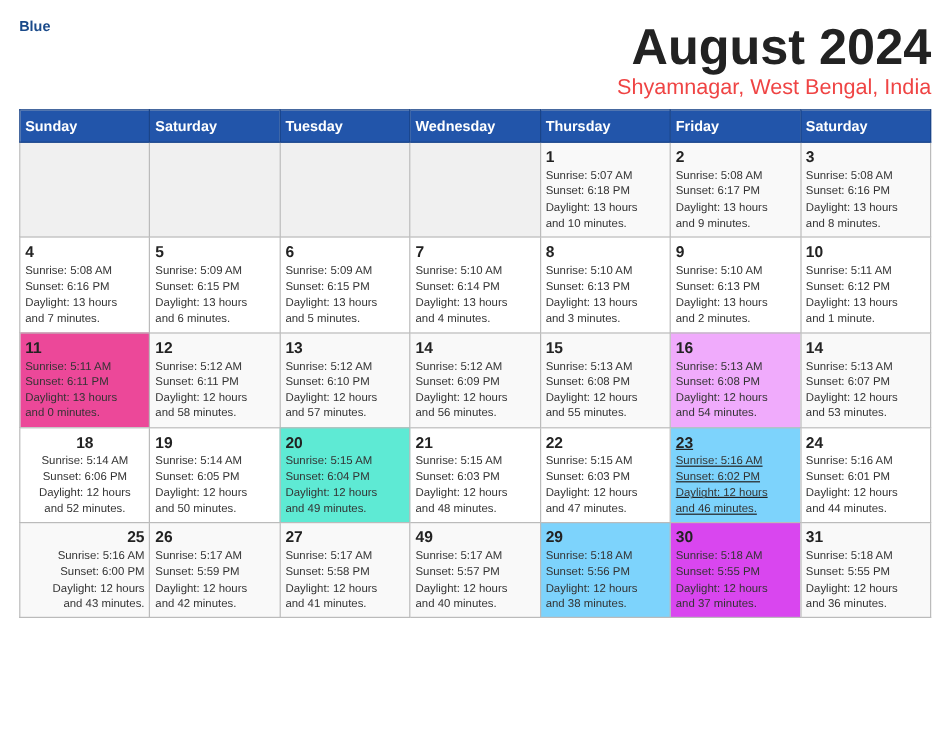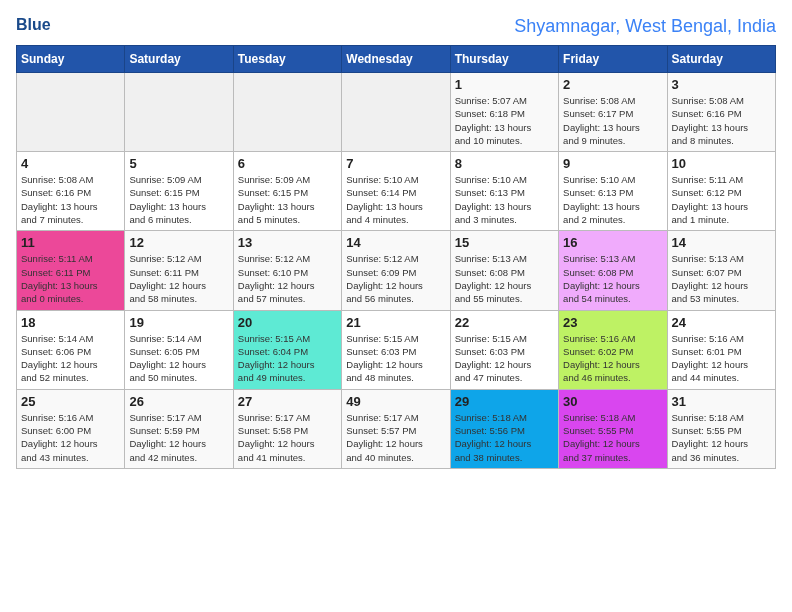--- a/index.html
+++ b/index.html
@@ -24,21 +24,21 @@
       text-align: right;
     }
     .month-title {
       font-size: 42px;
       font-weight: bold;
       color: #222;
       line-height: 1.1;
     }
     .location-title {
       font-size: 18px;
-      color: #3b82f6;
+      color: #ef4444;
     }
     .calendar {
       width: 100%;
       border-collapse: collapse;
       border: 1px solid #999;
     }
     .calendar th {
       background: #2255aa;
       color: #fff;
       font-size: 12px;
@@ -77,24 +77,25 @@
       color: #333;
       line-height: 1.4;
     }
   </style>
 </head>
 <body>
 
 <div class="header">
   <div class="logo">
     <div>
-      <div style="font-size:16px;font-weight:bold;color:#1a4a8a;line-height:1.1;">Blue</div>
+      <div style="font-size:12px;font-weight:bold;color:#1a4a8a;line-height:1.1;">Blue</div>
     </div>
   </div>
   <div class="title-block">
+    <div class="month-title">August 2024</div>
     <div class="location-title">Shyamnagar, West Bengal, India</div>
   </div>
 </div>
 
 <table class="calendar">
   <thead>
     <tr>
     <th>Sunday</th>
         <th>Saturday</th>
         <th>Tuesday</th>
@@ -228,21 +229,21 @@
         </td>
         <td style="background: rgb(249, 249, 249);">
           <span class="day-number">14</span>
           <div class="day-info" style="white-space: pre-line;">Sunrise: 5:13 AM
 Sunset: 6:07 PM
 Daylight: 12 hours
 and 53 minutes.</div>
         </td>
       </tr>
       <tr>
-        <td style="background: rgb(255, 255, 255);">
+        <td style="background: rgb(255, 255, 255); text-align: center;">
           <span class="day-number">18</span>
           <div class="day-info" style="white-space: pre-line;">Sunrise: 5:14 AM
 Sunset: 6:06 PM
 Daylight: 12 hours
 and 52 minutes.</div>
         </td>
         <td style="background: rgb(255, 255, 255);">
           <span class="day-number">19</span>
           <div class="day-info" style="white-space: pre-line;">Sunrise: 5:14 AM
 Sunset: 6:05 PM
@@ -263,37 +264,37 @@
 Daylight: 12 hours
 and 48 minutes.</div>
         </td>
         <td style="background: rgb(255, 255, 255);">
           <span class="day-number">22</span>
           <div class="day-info" style="white-space: pre-line;">Sunrise: 5:15 AM
 Sunset: 6:03 PM
 Daylight: 12 hours
 and 47 minutes.</div>
         </td>
-        <td style="background: #bef264;">
+        <td style="background: #7dd3fc; text-decoration: underline;">
           <span class="day-number">23</span>
           <div class="day-info" style="white-space: pre-line;">Sunrise: 5:16 AM
 Sunset: 6:02 PM
 Daylight: 12 hours
 and 46 minutes.</div>
         </td>
         <td style="background: rgb(255, 255, 255);">
           <span class="day-number">24</span>
           <div class="day-info" style="white-space: pre-line;">Sunrise: 5:16 AM
 Sunset: 6:01 PM
 Daylight: 12 hours
 and 44 minutes.</div>
         </td>
       </tr>
       <tr>
-        <td style="background: rgb(249, 249, 249);">
+        <td style="background: rgb(249, 249, 249); text-align: right;">
           <span class="day-number">25</span>
           <div class="day-info" style="white-space: pre-line;">Sunrise: 5:16 AM
 Sunset: 6:00 PM
 Daylight: 12 hours
 and 43 minutes.</div>
         </td>
         <td style="background: rgb(249, 249, 249);">
           <span class="day-number">26</span>
           <div class="day-info" style="white-space: pre-line;">Sunrise: 5:17 AM
 Sunset: 5:59 PM
@@ -307,21 +308,21 @@
 Daylight: 12 hours
 and 41 minutes.</div>
         </td>
         <td style="background: rgb(249, 249, 249);">
           <span class="day-number">49</span>
           <div class="day-info" style="white-space: pre-line;">Sunrise: 5:17 AM
 Sunset: 5:57 PM
 Daylight: 12 hours
 and 40 minutes.</div>
         </td>
-        <td style="background: #0ea5e9;">
+        <td style="background: #7dd3fc;">
           <span class="day-number">29</span>
           <div class="day-info" style="white-space: pre-line;">Sunrise: 5:18 AM
 Sunset: 5:56 PM
 Daylight: 12 hours
 and 38 minutes.</div>
         </td>
         <td style="background: #d946ef;">
           <span class="day-number">30</span>
           <div class="day-info" style="white-space: pre-line;">Sunrise: 5:18 AM
 Sunset: 5:55 PM

